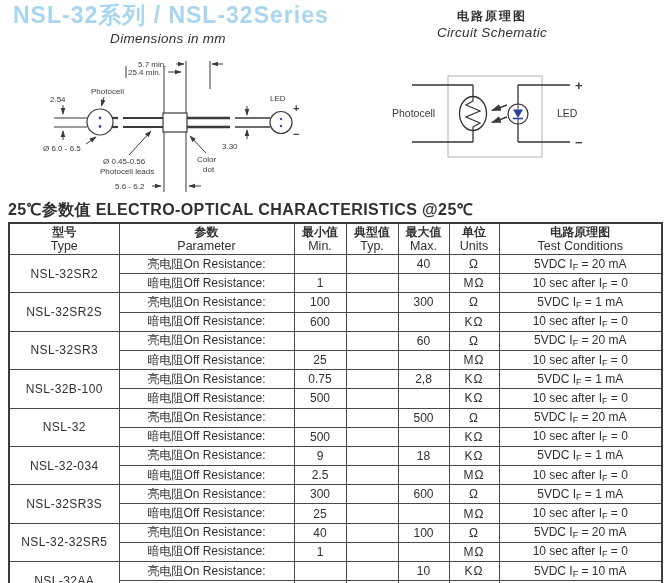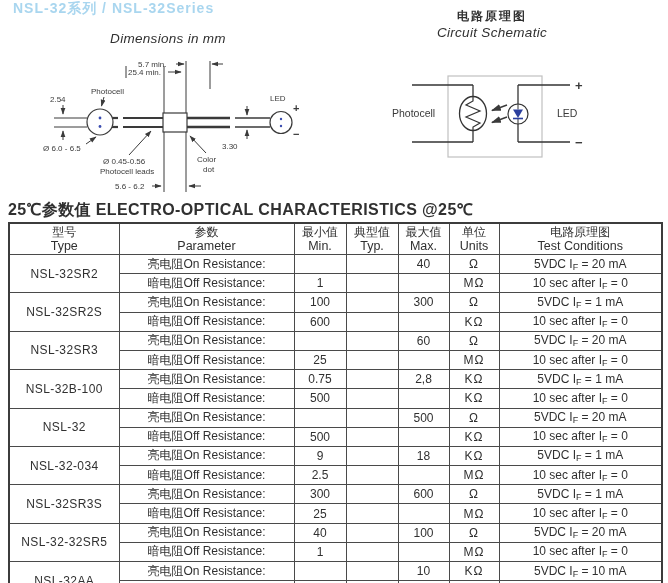--- a/index.html
+++ b/index.html
@@ -2,41 +2,41 @@
 <html><head>
 <meta charset="utf-8">
 <style>
   html,body{margin:0;padding:0;background:#e8e8e8;}
   .page{
     position:relative;width:668px;height:583px;background:#ffffff;
     font-family:"Liberation Sans",sans-serif;color:#303030;overflow:hidden;
   }
   .title{
     position:absolute;left:13px;top:0px;margin:0;
-    font-size:14px;font-weight:bold;letter-spacing:1px;color:#a9d6ef;
+    font-size:23px;font-weight:bold;letter-spacing:1px;color:#a9d6ef;
   }
   .dims-heading{position:absolute;left:103px;top:31px;width:130px;text-align:center;}
   .circ-heading{position:absolute;left:418px;top:8px;width:148px;text-align:center;}
   .h-cn{font-size:12px;font-weight:bold;letter-spacing:2px;}
   .h-en{font-size:13.5px;letter-spacing:0.3px;font-style:italic;}
   .dims-svg{position:absolute;left:30px;top:56px;}
   .circ-svg{position:absolute;left:388px;top:72px;}
   .section-title{
     position:absolute;left:8px;top:198px;font-size:16px;font-weight:bold;letter-spacing:0.4px;
   }
   .spec-table{
     position:absolute;left:8px;top:222px;width:653px;
     border-collapse:collapse;table-layout:fixed;
     border:2px solid #3c3c3c;
   }
   .spec-table th,.spec-table td{
     border:1px solid #4a4a4a;padding:0 2px;text-align:center;overflow:hidden;white-space:nowrap;
   }
   .spec-table thead th{height:30px;font-weight:normal;}
-  .th-cn{font-size:12px;font-weight:normal;line-height:14px;}
+  .th-cn{font-size:12px;font-weight:bold;line-height:14px;}
   .th-en{font-size:12.5px;line-height:14px;}
   .spec-table tbody td{height:18.2px;font-size:12px;}
   .type-cell{font-size:12.5px;letter-spacing:0.4px;}
   .param-cell{font-size:11.5px;}
   .units-cell{font-size:11px;letter-spacing:1px;}
   .test-cell{font-size:12px;}
   .sub{font-size:9px;vertical-align:-2px;}
   svg text{fill:#3a3a3a;stroke:none;}
 </style>
 </head>

